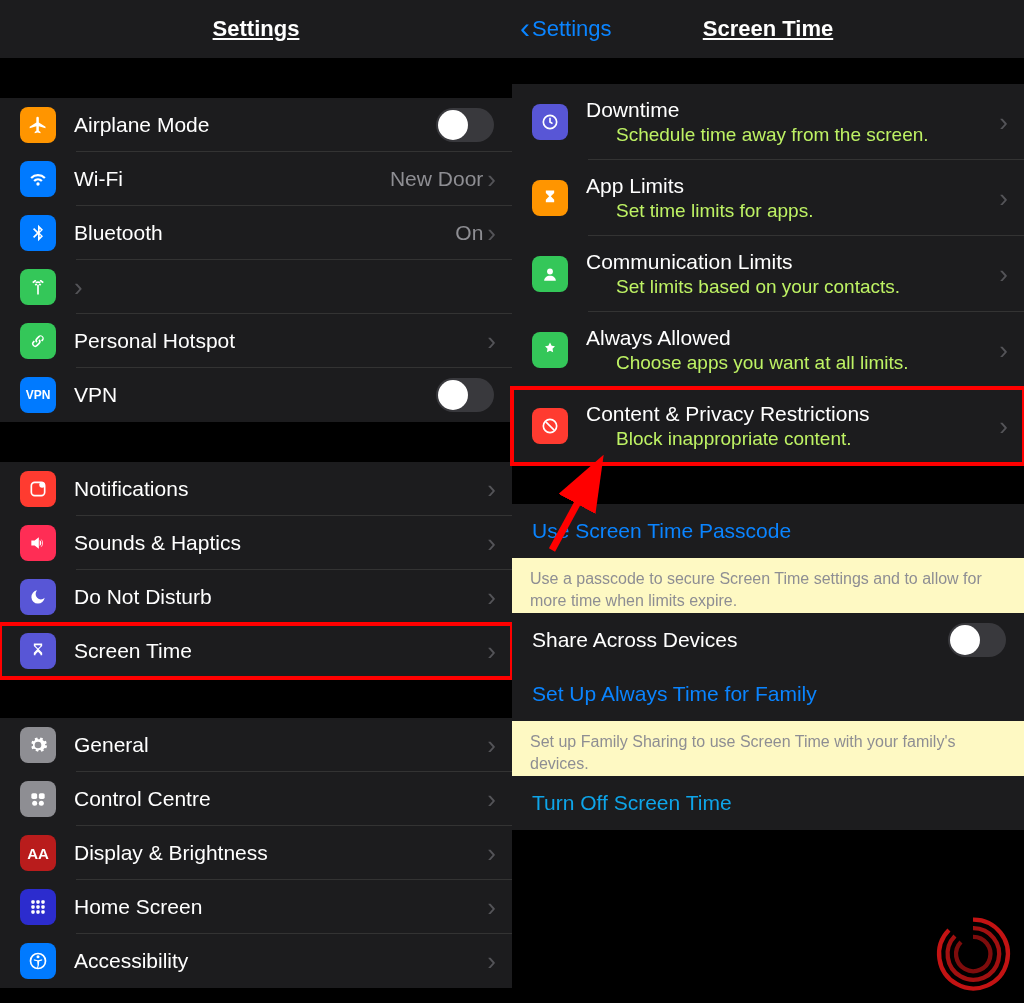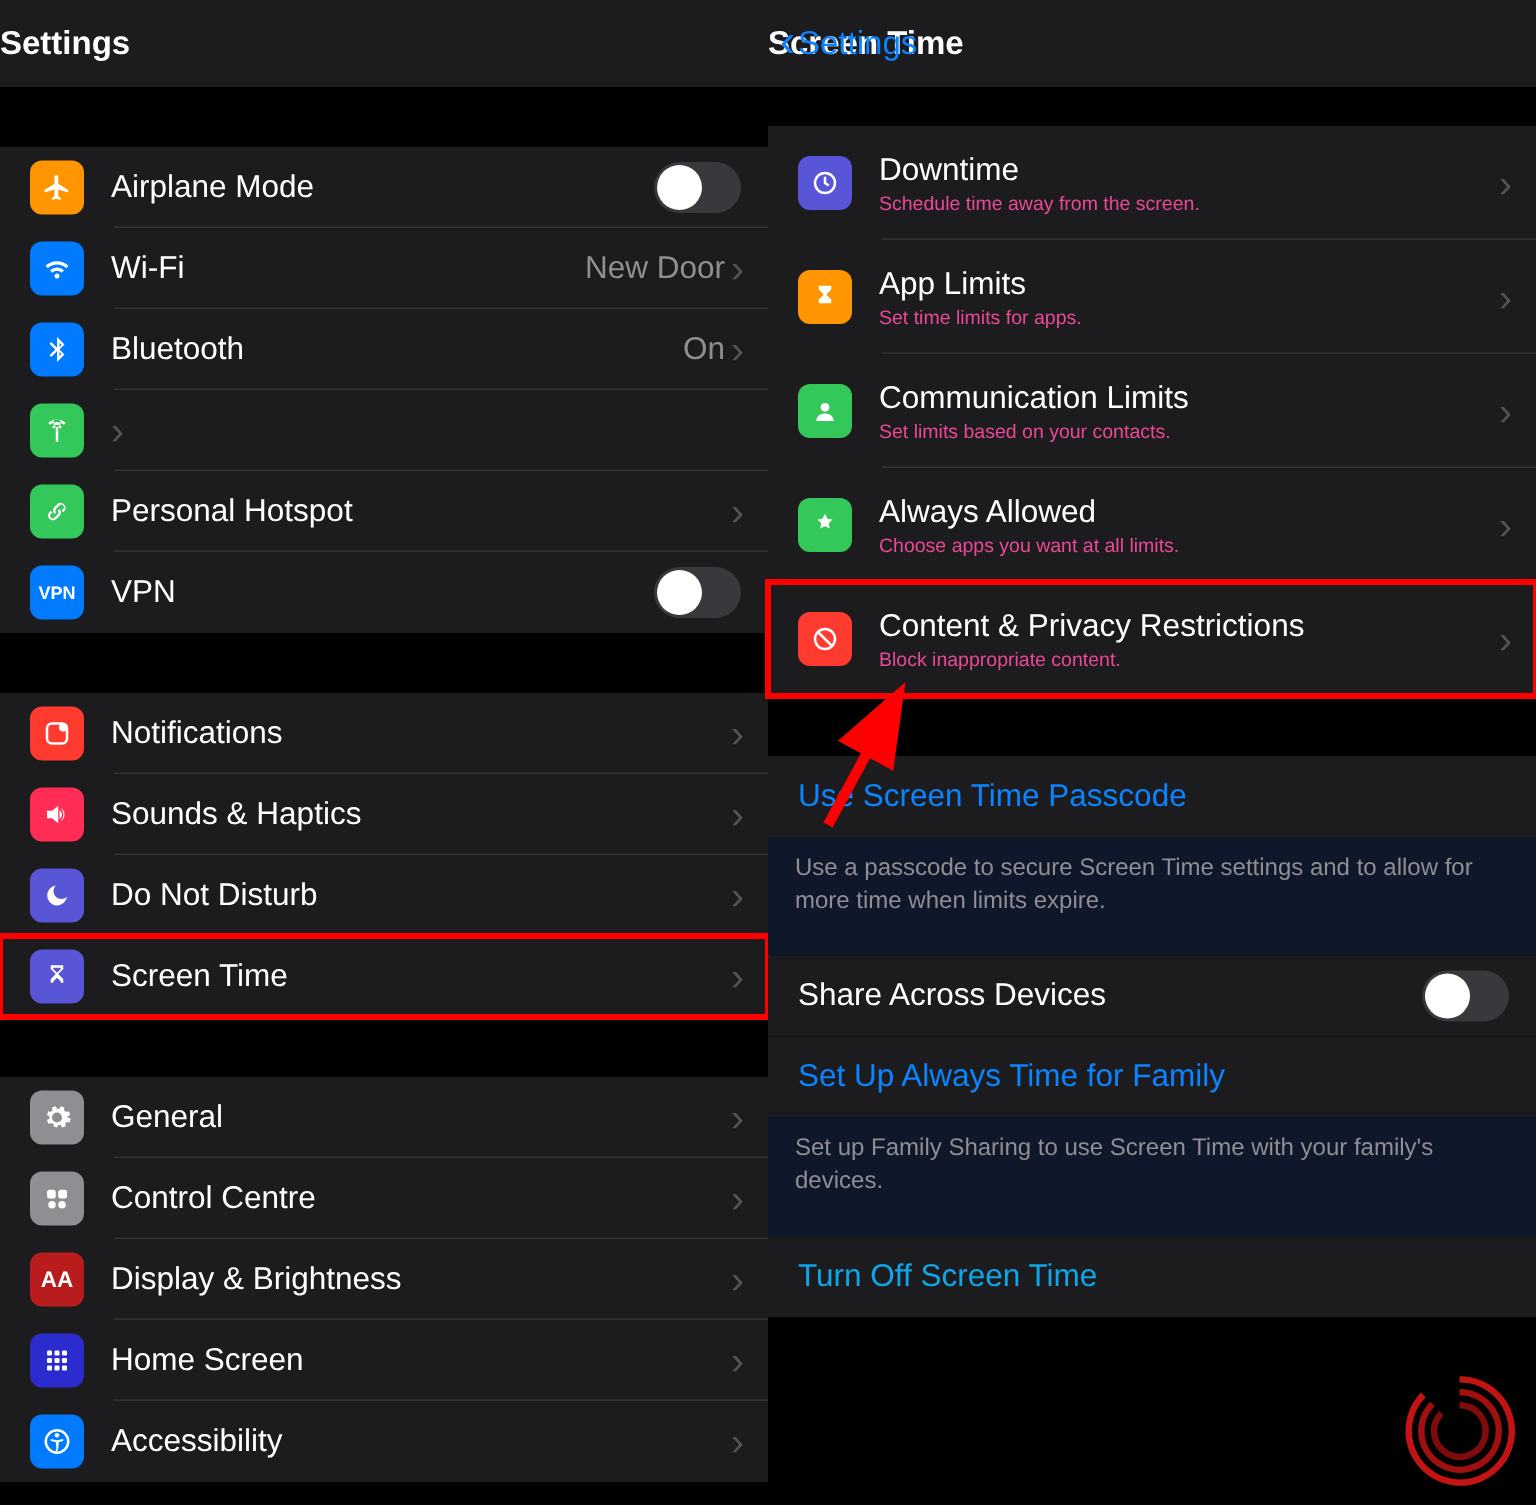--- a/index.html
+++ b/index.html
@@ -14,22 +14,24 @@
     position: relative;
   }
   .pane { position: relative; height: 1003px; }
   .pane.left { width: 512px; }
   .pane.right { width: 512px; }
 
   .navbar {
     height: 58px;
     display: flex;
     align-items: center;
+    justify-content: center;
     background: #1c1c1e;
     position: relative;
+    text-decoration: underline;
   }
   .navbar .title { font-size: 22px; font-weight: 600; color: #fff; }
   .navbar .back {
     position: absolute;
     left: 8px; top: 0; bottom: 0;
     display: flex; align-items: center;
     color: #0a84ff;
     font-size: 22px;
     gap: 2px;
   }
@@ -57,44 +59,44 @@
     border-radius: 8px;
     display: flex; align-items: center; justify-content: center;
     color: #fff;
     font-size: 20px;
     flex: 0 0 36px;
     margin-right: 18px;
   }
   .icon svg { width: 20px; height: 20px; fill: #fff; }
   .labels { flex: 1; display: flex; flex-direction: column; justify-content: center; padding-right: 8px;}
   .label { font-size: 21px; color: #fff; }
-  .sublabel { font-size: 13px; color: #ec4899; margin-top: 2px; }
+  .sublabel { font-size: 19px; color: #bef264; margin-top: 2px; margin-left: 30px; }
   .value { font-size: 21px; color: #8e8e93; margin-right: 4px; }
   .chevron { color: #545458; font-size: 26px; font-weight:300; padding-right: 16px; display:flex; align-items:center; }
   .toggle {
     width: 58px; height: 34px;
     border-radius: 17px;
     background: #39393d;
     position: relative;
     margin-right: 18px;
     flex: 0 0 58px;
   }
   .toggle .knob {
     position: absolute;
     top: 2px; left: 2px;
     width: 30px; height: 30px;
     border-radius: 15px;
     background: #fff;
   }
 
   .footer-text {
-    padding: 10px 18px 26px 18px;
+    padding: 10px 18px 2px 18px;
     font-size: 16px;
     color: #8e8e93;
-    background: #0f172a;
+    background: #fef9c3;
     line-height: 1.35;
   }
   .link-row .label { color: #0a84ff; }
   .danger .label { color: #0ea5e9; }
 
   .highlight {
     outline: 4px solid #ff0000;
     outline-offset: -2px;
     position: relative;
   }

